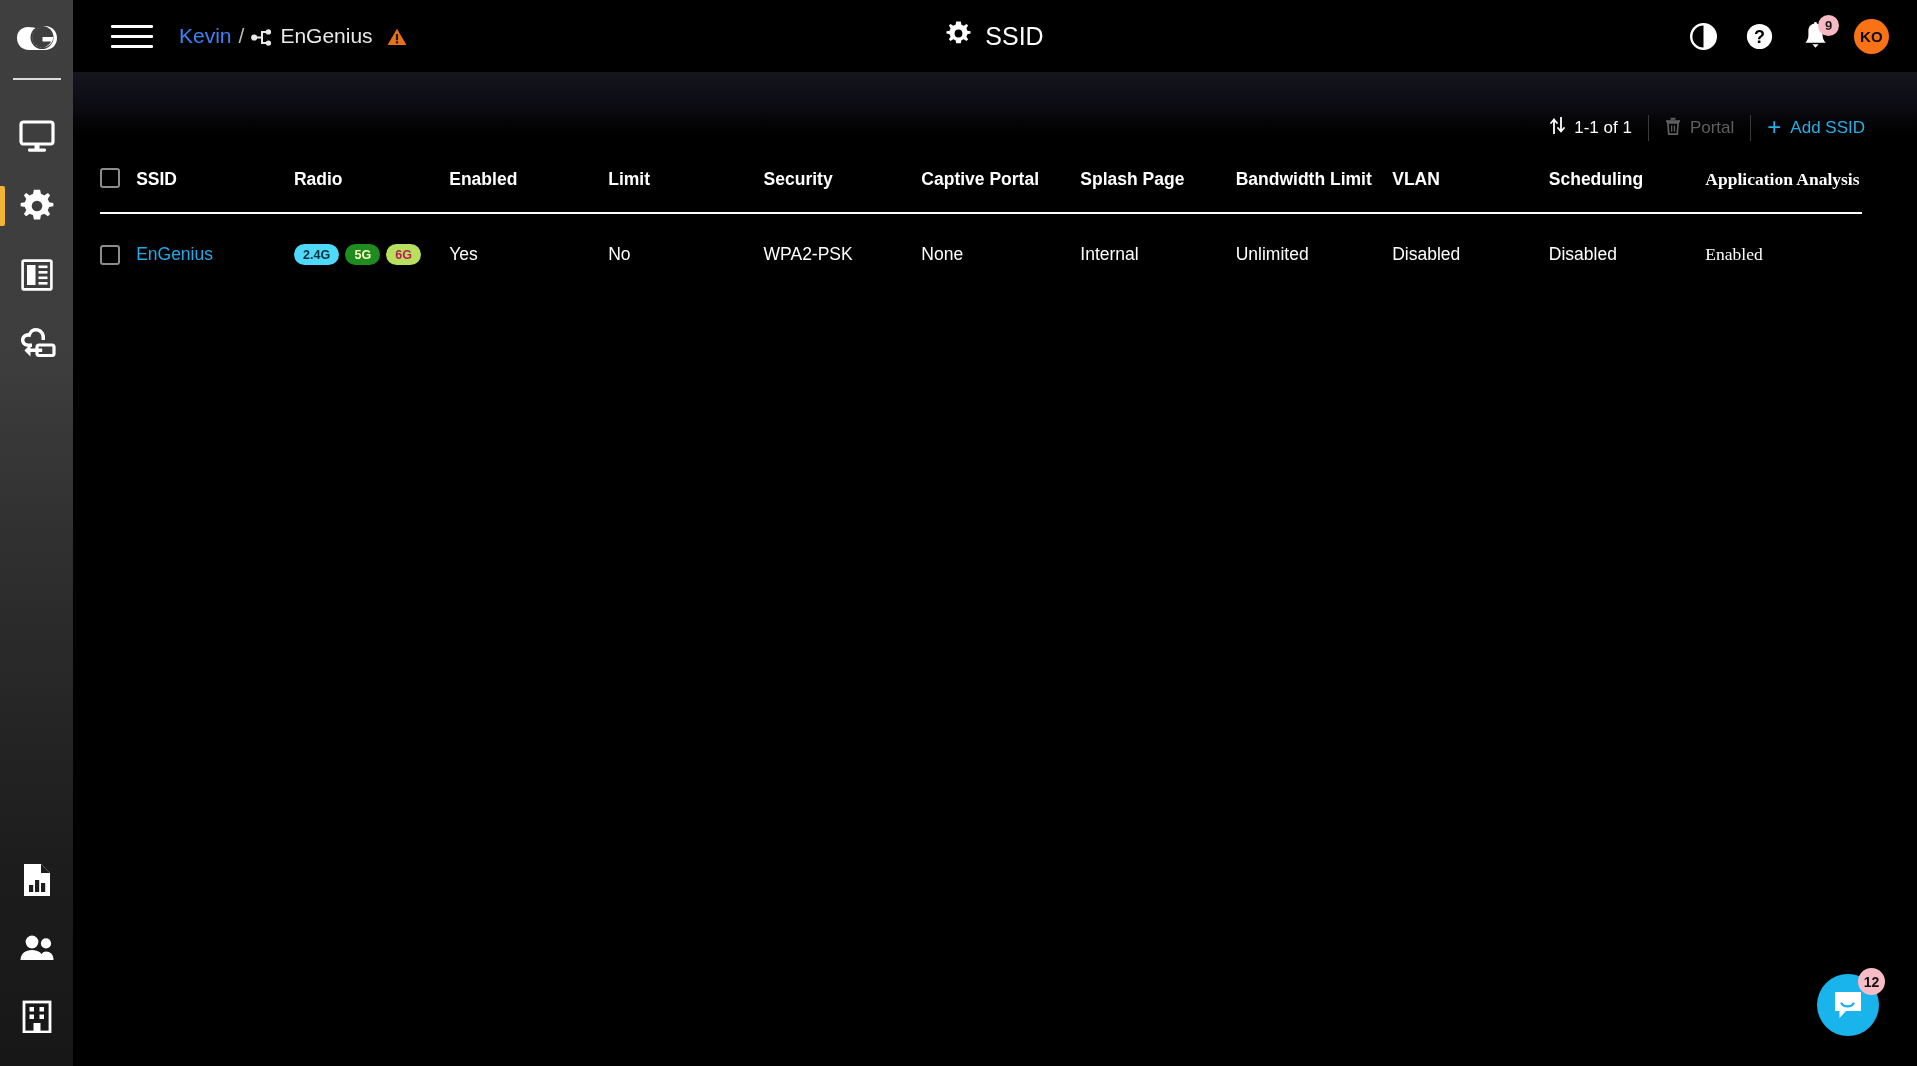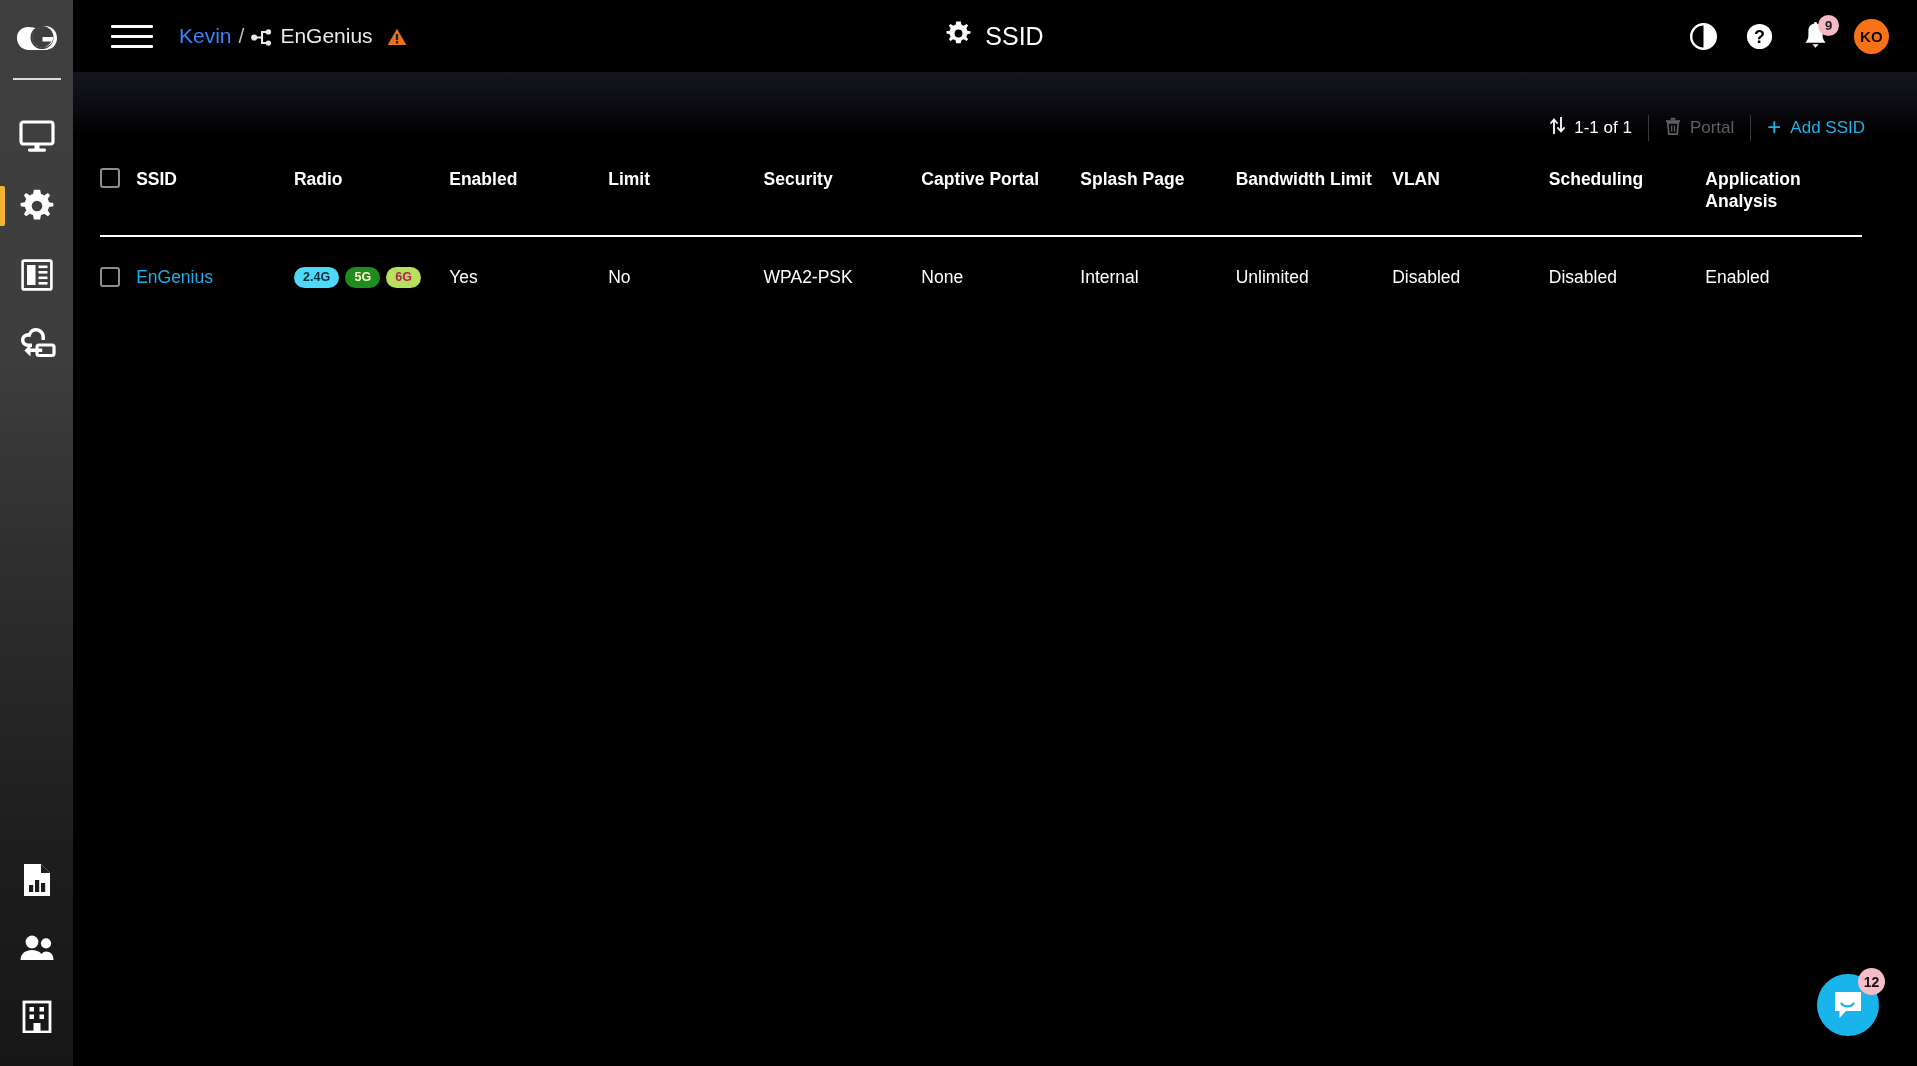--- a/index.html
+++ b/index.html
@@ -254,21 +254,21 @@
   .col-ssid { width: 131px; }
   .col-radio { width: 129px; margin-top: 44px; }
   .col-enabled { width: 132px; }
   .col-hidden { width: 129px; }
   .col-security { width: 131px; }
   .col-captive { width: 132px; }
   .col-splash { width: 129px; }
   .col-bw { width: 130px; }
   .col-vlan { width: 130px; }
   .col-sched { width: 130px; margin-left: 25px; }
-  .col-app { width: 130px; }
+  .col-app { width: 130px; font-family: Liberation Serif, serif; }
 
   .chk {
     width: 20px; height: 20px;
     border: 2px solid #8d8d8d;
     border-radius: 3px;
     background: transparent;
     display: block;
     cursor: pointer;
   }
   th .chk { position: relative; top: 0px; }

